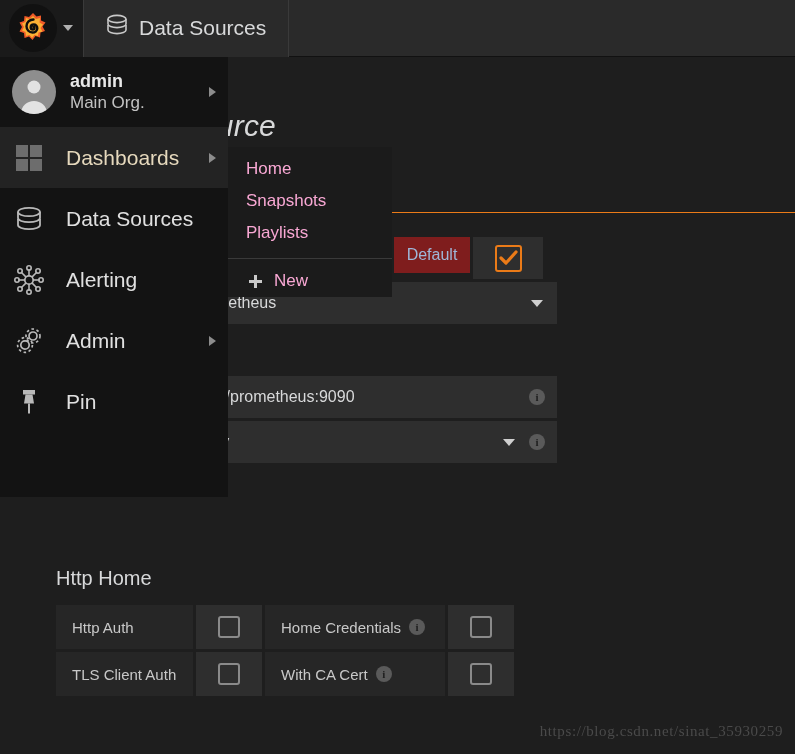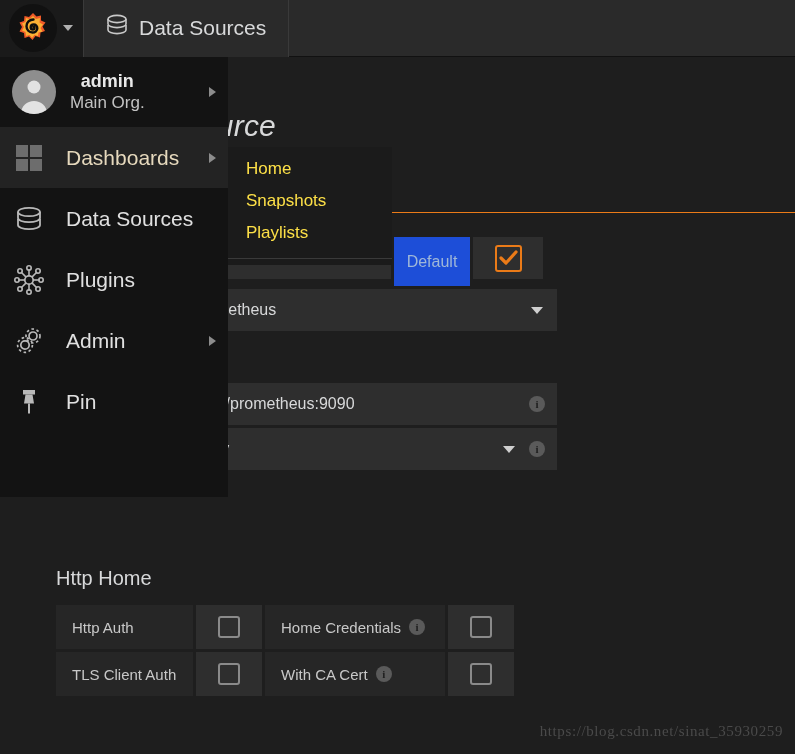--- a/index.html
+++ b/index.html
@@ -2,21 +2,21 @@
 <html><head>
 <meta charset="utf-8">
 <style>
   * { box-sizing: border-box; margin: 0; padding: 0; }
   html, body {
     width: 795px; height: 754px;
     background: #1e1e1e;
     font-family: "Liberation Sans", sans-serif;
     overflow: hidden;
   }
-  #app { position: relative; width: 795px; height: 754px; background: #1e1e1e; text-align: center; }
+  #app { position: relative; width: 795px; height: 754px; background: #1e1e1e; }
 
   
   .topnav {
     position: absolute; left: 0; top: 0; width: 795px; height: 57px;
     background: #2a2a2a; border-bottom: 1px solid #111;
     display: flex; align-items: center;
   }
   .logo-cell {
     width: 84px; height: 57px; background: #1a1a1a;
     display: flex; align-items: center; justify-content: flex-start;
@@ -72,23 +72,23 @@
     background: #2e2e2e; height: 42px;
     display: flex; align-items: center; padding: 0 14px;
     color: #d8d9da; font-size: 16px; position: relative;
   }
   .fctl.name   { width: 215px; }
   .fctl.type   { width: 381px; }
   .fctl.url    { width: 381px; }
   .fctl.access { width: 381px; }
   .spacer-3 { width: 3px; }
   .default-label {
-    background: #1d4ed8; color: #9fb7d8; font-size: 16px;
+    background: #7f1d1d; color: #9fb7d8; font-size: 16px;
     display: flex; align-items: center; justify-content: center;
-    height: 49px; width: 76px;
+    height: 36px; width: 76px;
   }
   .default-box {
     background: #2e2e2e; height: 42px; width: 70px;
     display: flex; align-items: center; justify-content: center;
   }
   .chk-orange {
     width: 27px; height: 27px; border: 2px solid #eb7b18; border-radius: 3px;
     display: flex; align-items: center; justify-content: center;
   }
   .chk-empty {
@@ -165,21 +165,21 @@
   }
 
   
   .submenu {
     position: absolute; left: 228px; top: 147px; width: 164px;
     background: #1b1b1b; z-index: 50;
     padding: 6px 0 0 0;
   }
   .sub-item {
     height: 32px; display: flex; align-items: center;
-    color: #fde047; font-size: 17px; padding-left: 18px; gap: 10px;
+    color: #f9a8d4; font-size: 17px; padding-left: 18px; gap: 10px;
   }
   .sub-divider { height: 1px; background: #3a3a3a; margin: 9px 0 6px 0; }
   .sub-item.highlight {
     background: #2b2b2b; border: 1px solid #e84343;
     margin: 0 -1px; padding-left: 17px;
   }
   .sub-ico { width: 18px; display: flex; align-items: center; justify-content: center; }
 
   
   .watermark {
@@ -370,21 +370,21 @@
               <circle cx="6" cy="6" r="2.2" fill="none"></circle>
             <line x1="17.9" y1="12.1" x2="23" y2="7"></line>
               <circle cx="24" cy="6" r="2.2" fill="none"></circle>
             <line x1="12.1" y1="17.9" x2="7" y2="23"></line>
               <circle cx="6" cy="24" r="2.2" fill="none"></circle>
             <line x1="17.9" y1="17.9" x2="23" y2="23"></line>
               <circle cx="24" cy="24" r="2.2" fill="none"></circle>
           </g>
         </svg>
       </span>
-      <span class="sm-item-label">Plugins</span>
+      <span class="sm-item-label">Alerting</span>
     </div>
 
     <div class="sm-item">
       <span class="sm-item-icon">
         <svg width="30" height="30" viewBox="0 0 30 30">
           <g fill="none" stroke="#b9b9b9" stroke-width="1.7">
             <circle cx="19" cy="10" r="4"></circle>
             <circle cx="19" cy="10" r="7" stroke-dasharray="2.6 2.6"></circle>
             <circle cx="11" cy="19" r="4.2"></circle>
             <circle cx="11" cy="19" r="7.4" stroke-dasharray="2.6 2.6"></circle>
@@ -413,16 +413,25 @@
     </div>
     <div class="sub-item">
       <span>Snapshots</span>
     </div>
     <div class="sub-item">
       <span>Playlists</span>
     </div>
 
     <div class="sub-divider"></div>
 
+    <div class="sub-item">
+      <span class="sub-ico">
+        <svg width="15" height="15" viewBox="0 0 15 15">
+          <rect x="6" y="1" width="3" height="13" fill="#c9c9c9"></rect>
+          <rect x="1" y="6" width="13" height="3" fill="#c9c9c9"></rect>
+        </svg>
+      </span>
+      <span>New</span>
+    </div>
 
   </div>
 
 </div>
 
 </body></html>

